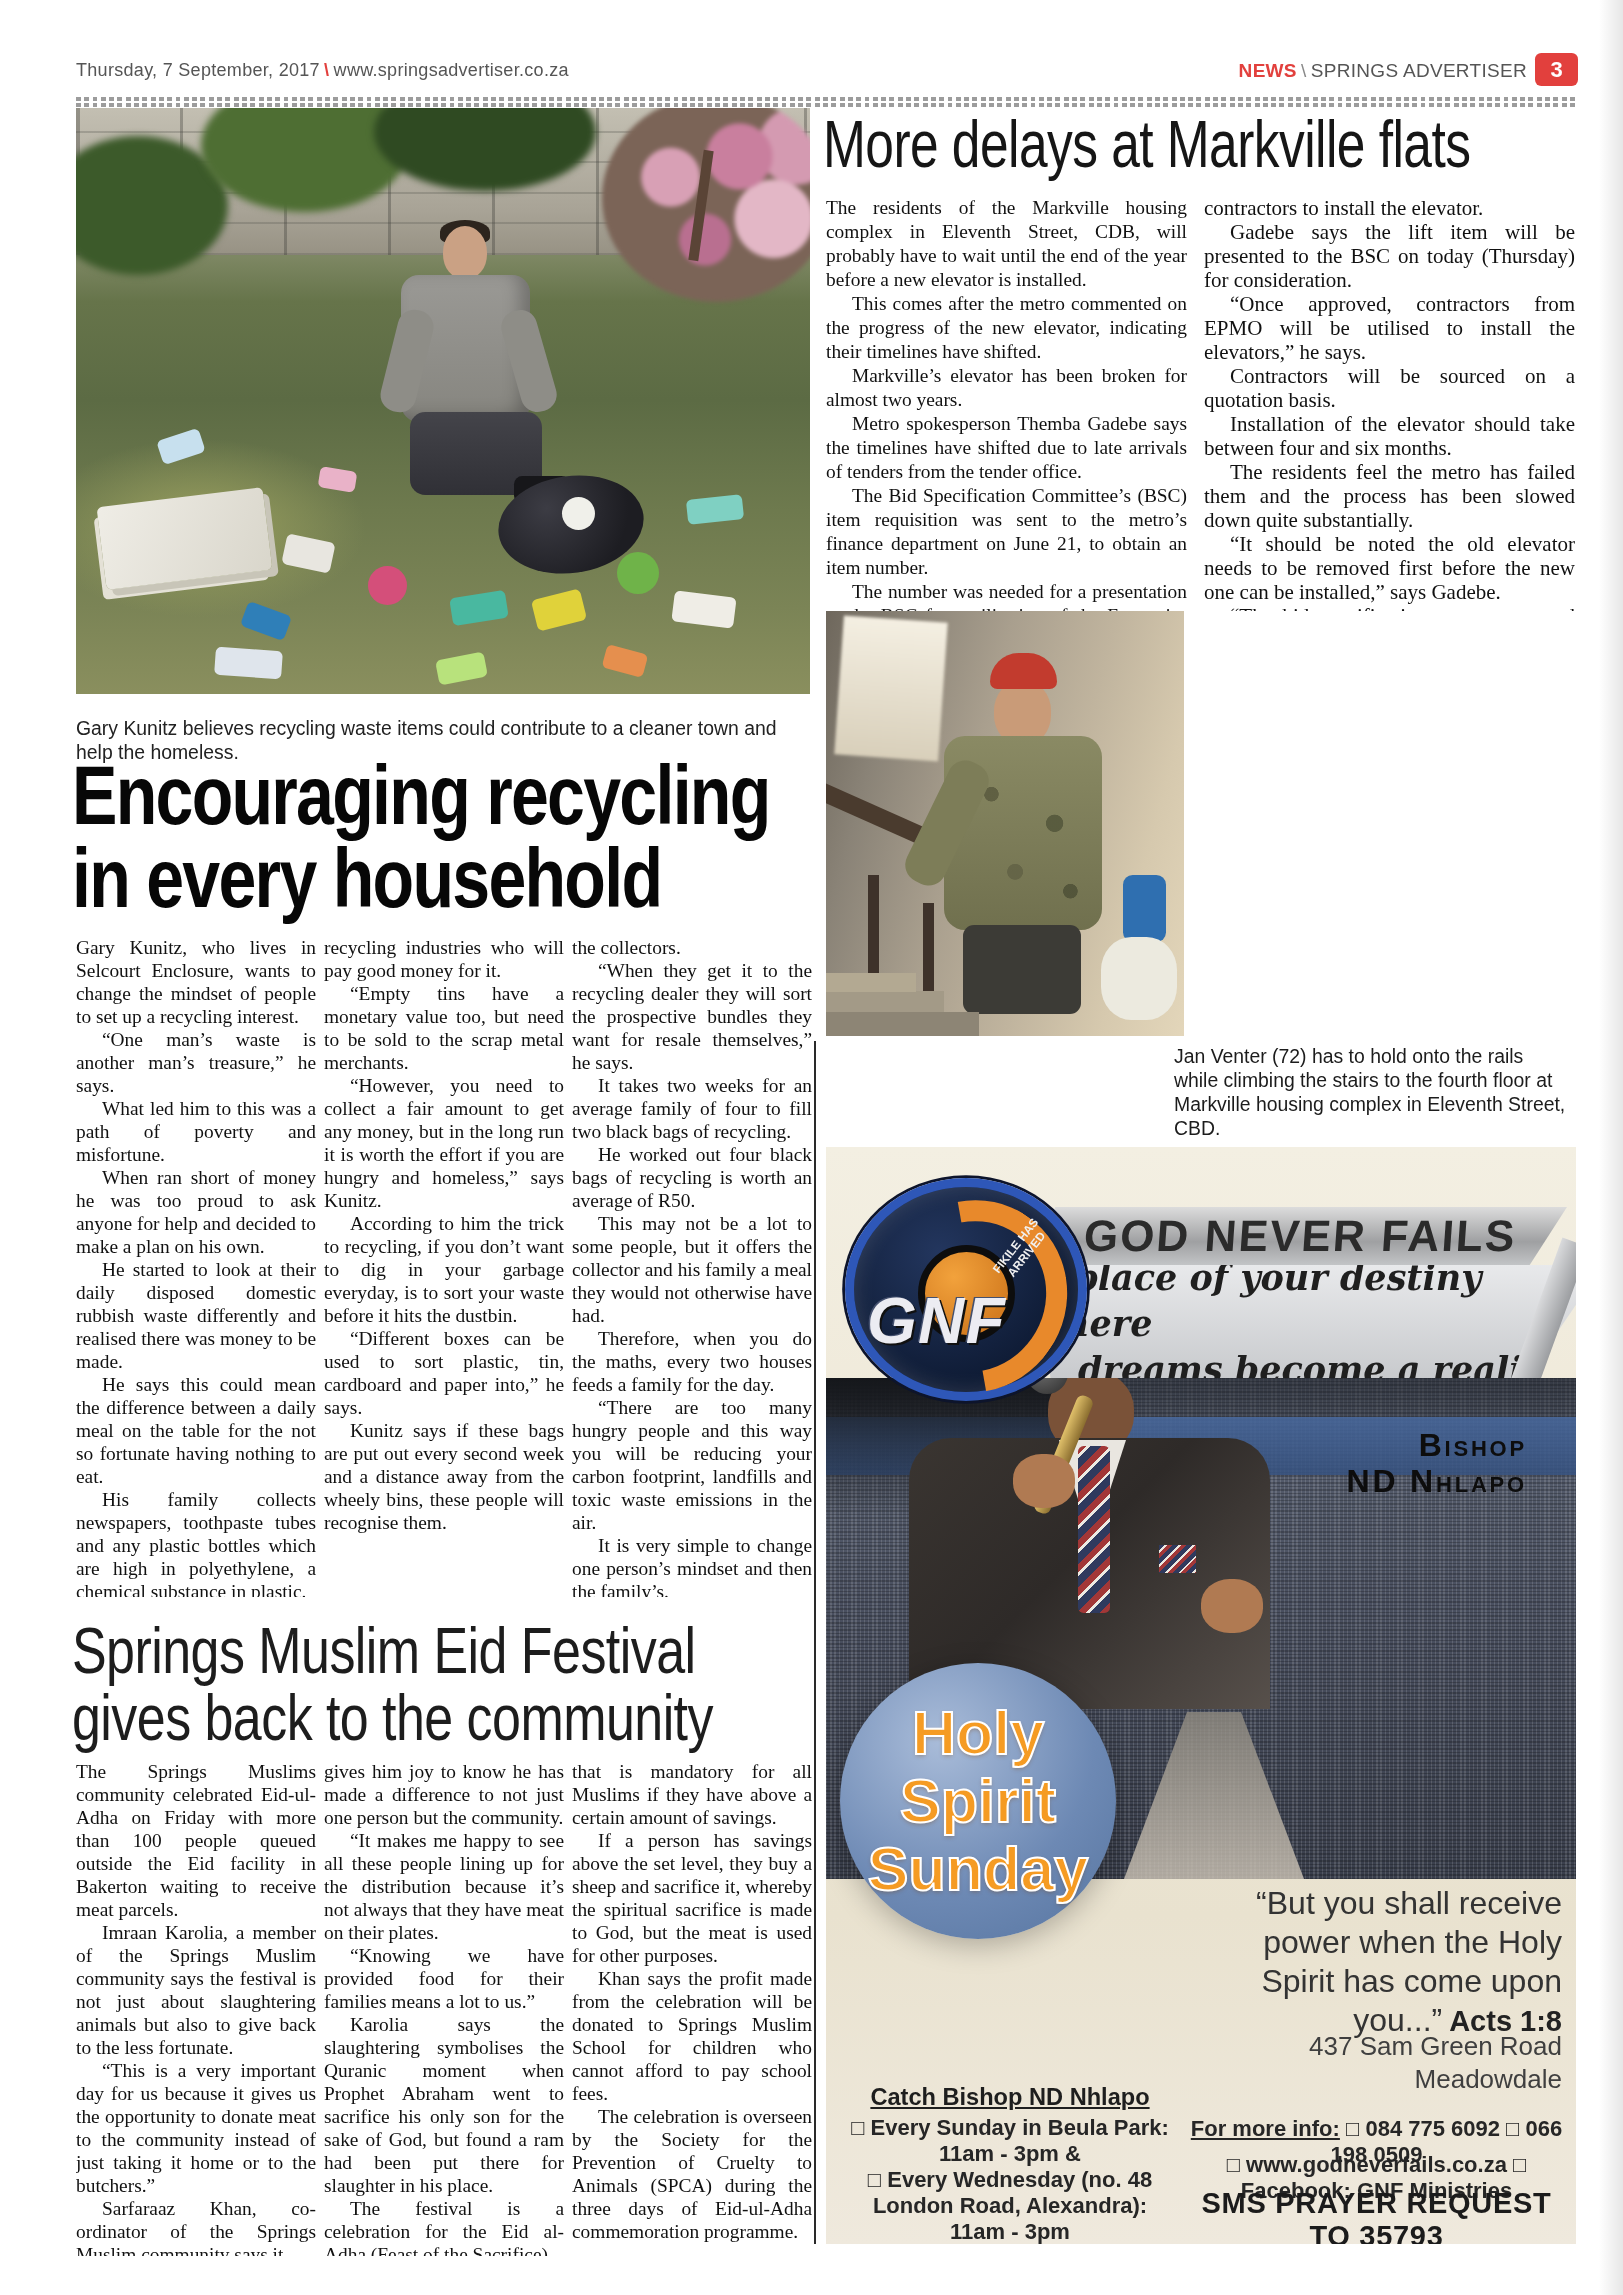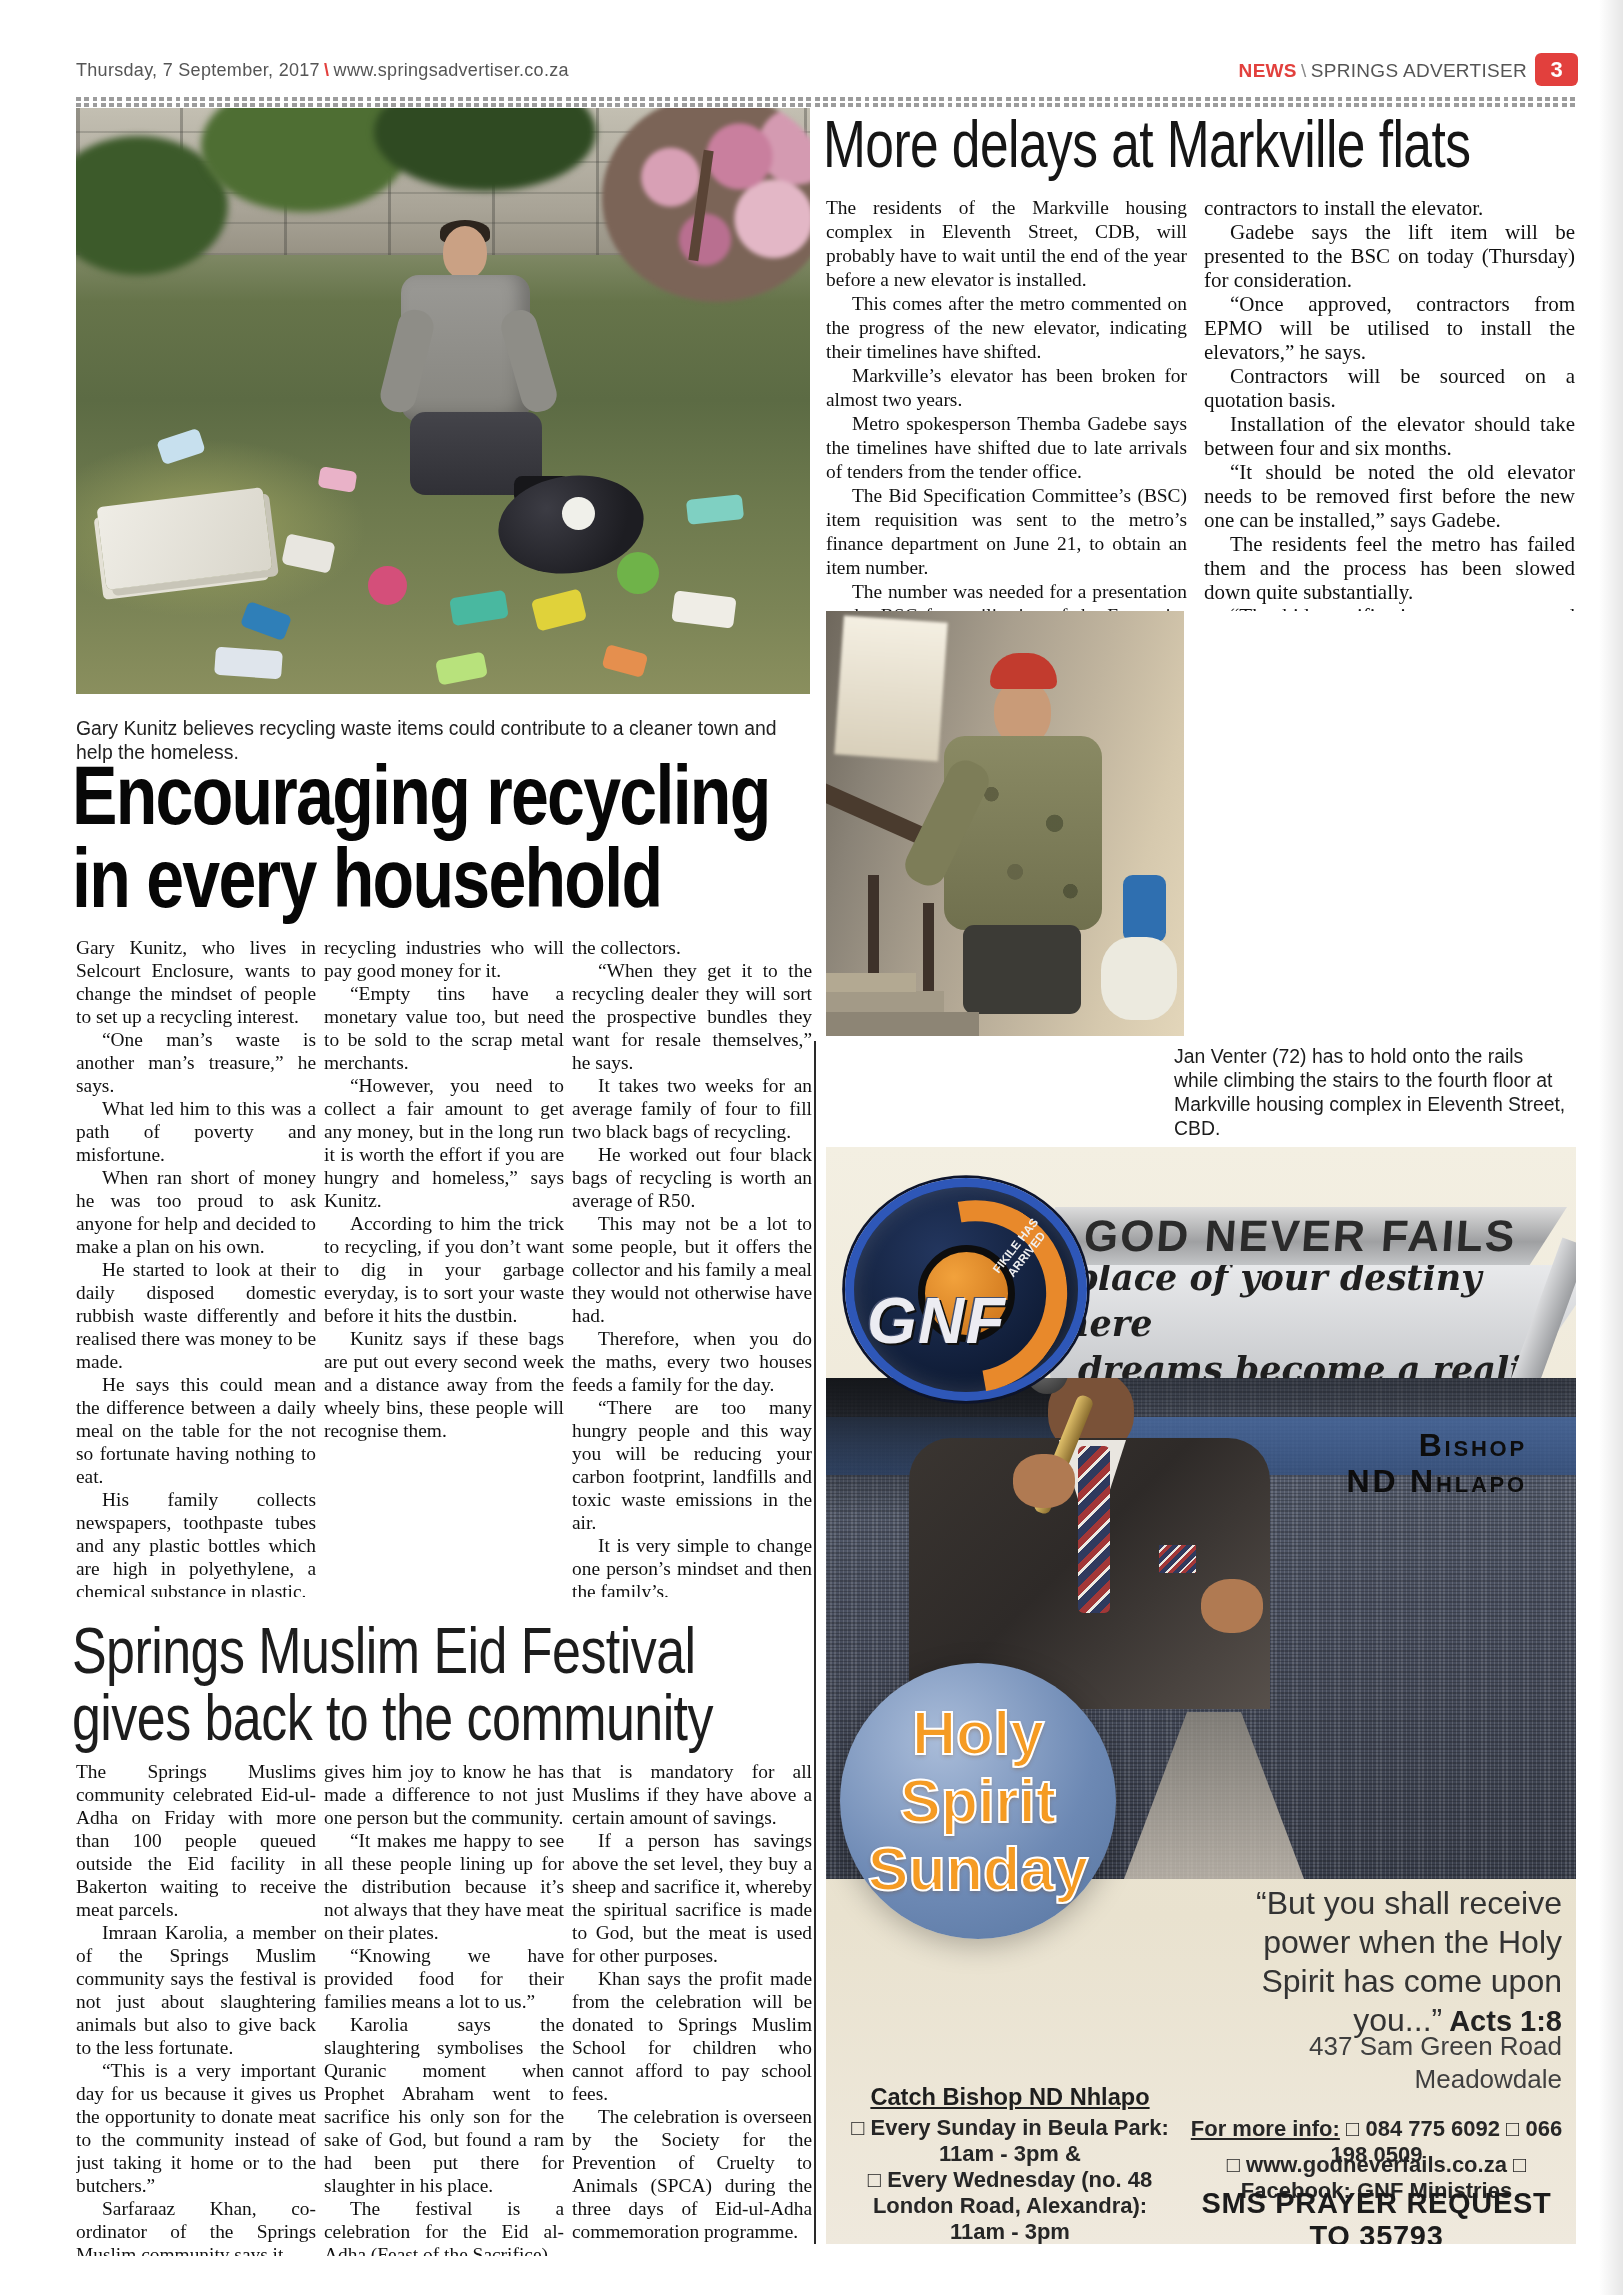--- a/index.html
+++ b/index.html
@@ -253,20 +253,21 @@
         <p>When ran short of money he was too proud to ask anyone for help and decided to make a plan on his own.</p>
         <p>He started to look at their daily disposed domestic rubbish waste differently and realised there was money to be made.</p>
         <p>He says this could mean the difference between a daily meal on the table for the not so fortunate having nothing to eat.</p>
         <p>His family collects newspapers, toothpaste tubes and any plastic bottles which are high in polyethylene, a chemical substance in plastic.</p>
       </div>
     <div class="coltext lcol c2">
         <p>recycling industries who will pay good money for it.</p>
         <p>“Empty tins have a monetary value too, but need to be sold to the scrap metal merchants.</p>
         <p>“However, you need to collect a fair amount to get any money, but in the long run it is worth the effort if you are hungry and homeless,” says Kunitz.</p>
         <p>According to him the trick to recycling, if you don’t want to dig in your garbage everyday, is to sort your waste before it hits the dustbin.</p>
+        <p>“Different boxes can be used to sort plastic, tin, cardboard and paper into,” he says.</p>
         <p>Kunitz says if these bags are put out every second week and a distance away from the wheely bins, these people will recognise them.</p>
       </div>
     <div class="coltext lcol c3">
         <p>the collectors.</p>
         <p>“When they get it to the recycling dealer they will sort the prospective bundles they want for resale themselves,” he says.</p>
         <p>It takes two weeks for an average family of four to fill two black bags of recycling.</p>
         <p>He worked out four black bags of recycling is worth an average of R50.</p>
         <p>This may not be a lot to some people, but it offers the collector and his family a meal they would not otherwise have had.</p>
         <p>Therefore, when you do the maths, every two houses feeds a family for the day.</p>
         <p>“There are too many hungry people and this way you will be reducing your carbon footprint, landfills and toxic waste emissions in the air.</p>
@@ -308,22 +309,22 @@
       <p>Metro spokesperson Themba Gadebe says the timelines have shifted due to late arrivals of tenders from the tender office.</p>
       <p>The Bid Specification Committee’s (BSC) item requisition was sent to the metro’s finance department on June 21, to obtain an item number.</p>
       <p>The number was needed for a presentation to the BSC for untilisation of the Enterprise Programme Management Office (EPMO)</p>
     </div>
   <div class="coltext rcol2">
       <p>contractors to install the elevator.</p>
       <p>Gadebe says the lift item will be presented to the BSC on today (Thursday) for consideration.</p>
       <p>“Once approved, contractors from EPMO will be utilised to install the elevators,” he says.</p>
       <p>Contractors will be sourced on a quotation basis.</p>
       <p>Installation of the elevator should take between four and six months.</p>
+      <p>The residents feel the metro has failed them and the process has been slowed down quite substantially.</p>
       <p>“It should be noted the old elevator needs to be removed first before the new one can be installed,” says Gadebe.</p>
-      <p>The residents feel the metro has failed them and the process has been slowed down quite substantially.</p>
       <p>“The bid specifications were supposed to be ready for the BSC on May 15 already,” says Joey Vorster (65), a resident at Markville.</p>
     </div>
 
   <div class="photo2">
     <div class="p2-light"></div>
     <div class="p2-rail"></div>
     <div class="p2-baluster" style="left:42px;top:264px;"></div>
     <div class="p2-baluster" style="left:97px;top:292px;"></div>
     <div class="p2-man">
       <div class="p2-face"></div>

